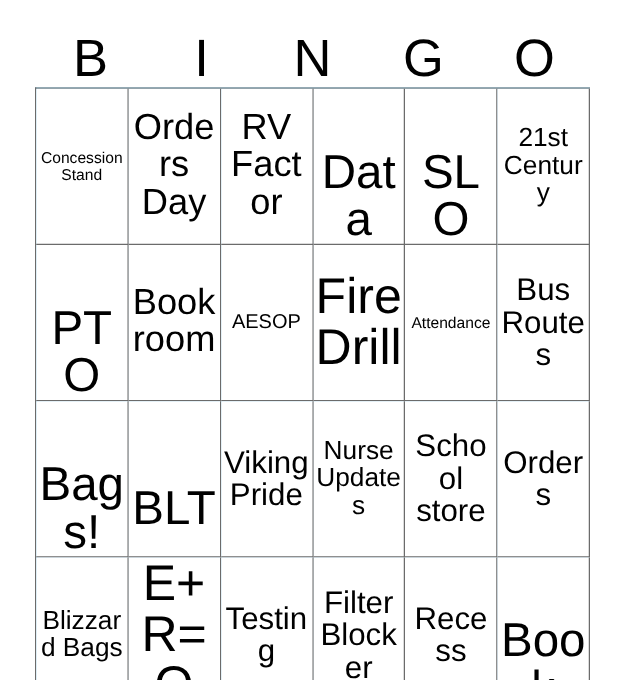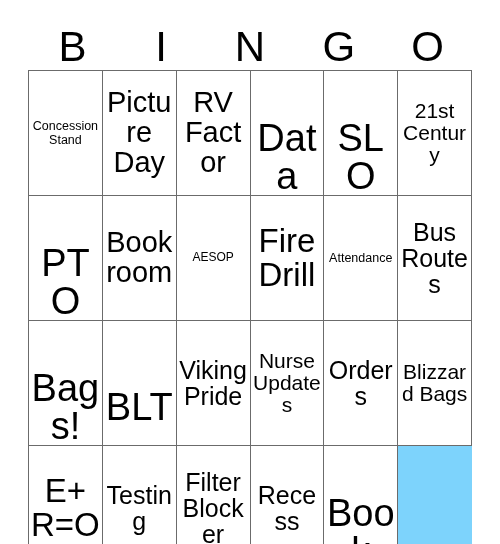--- a/index.html
+++ b/index.html
@@ -72,46 +72,46 @@
     text-align: center;
     line-height: 1.02;
     width: 100%;
     word-wrap: break-word;
     hyphens: none;
     color: #000000;
   }
 
   
   .fs-xs   { font-size: 12.5px; line-height: 1.12; }
-  .fs-s    { font-size: 12px;   line-height: 1.1; text-align: center;  }
+  .fs-s    { font-size: 16px;   line-height: 1.1; text-align: center;  }
   .fs-m    { font-size: 21px;   line-height: 1.05; }
   .fs-l    { font-size: 25px;   line-height: 1.04; text-align: center; }
   .fs-xl   { font-size: 29px;   line-height: 1.03; }
-  .fs-xxl  { font-size: 33px;   line-height: 1.02; }
+  .fs-xxl  { font-size: 40px;   line-height: 1.02; }
   .fs-xxxl { font-size: 38px;   line-height: 1.0; margin-top: 48px;  }
 </style>
 </head>
 <body>
 
 <div id="bingo-card">
 
   <div id="bingo-header">
     <div class="header-letter">B</div>
     <div class="header-letter">I</div>
     <div class="header-letter">N</div>
     <div class="header-letter">G</div>
     <div class="header-letter">O</div>
   </div>
 
   <div id="bingo-grid">
       <div class="bingo-cell">
         <span class="cell-text fs-xs">Concession Stand</span>
       </div>
       <div class="bingo-cell">
-        <span class="cell-text fs-xl">Picture Day</span>
+        <span class="cell-text fs-xl">Orders Day</span>
       </div>
       <div class="bingo-cell">
         <span class="cell-text fs-xl">RV Factor</span>
       </div>
       <div class="bingo-cell">
         <span class="cell-text fs-xxxl">Data</span>
       </div>
       <div class="bingo-cell">
         <span class="cell-text fs-xxxl">SLO</span>
       </div>
@@ -142,20 +142,23 @@
       <div class="bingo-cell">
         <span class="cell-text fs-xxxl">BLT</span>
       </div>
       <div class="bingo-cell">
         <span class="cell-text fs-l">Viking Pride</span>
       </div>
       <div class="bingo-cell">
         <span class="cell-text fs-m">Nurse Updates</span>
       </div>
       <div class="bingo-cell">
+        <span class="cell-text fs-l">School store</span>
+      </div>
+      <div class="bingo-cell">
         <span class="cell-text fs-l">Orders</span>
       </div>
       <div class="bingo-cell">
         <span class="cell-text fs-m">Blizzard Bags</span>
       </div>
       <div class="bingo-cell">
         <span class="cell-text fs-xxl">E+ R=O</span>
       </div>
       <div class="bingo-cell">
         <span class="cell-text fs-l">Testing</span>

